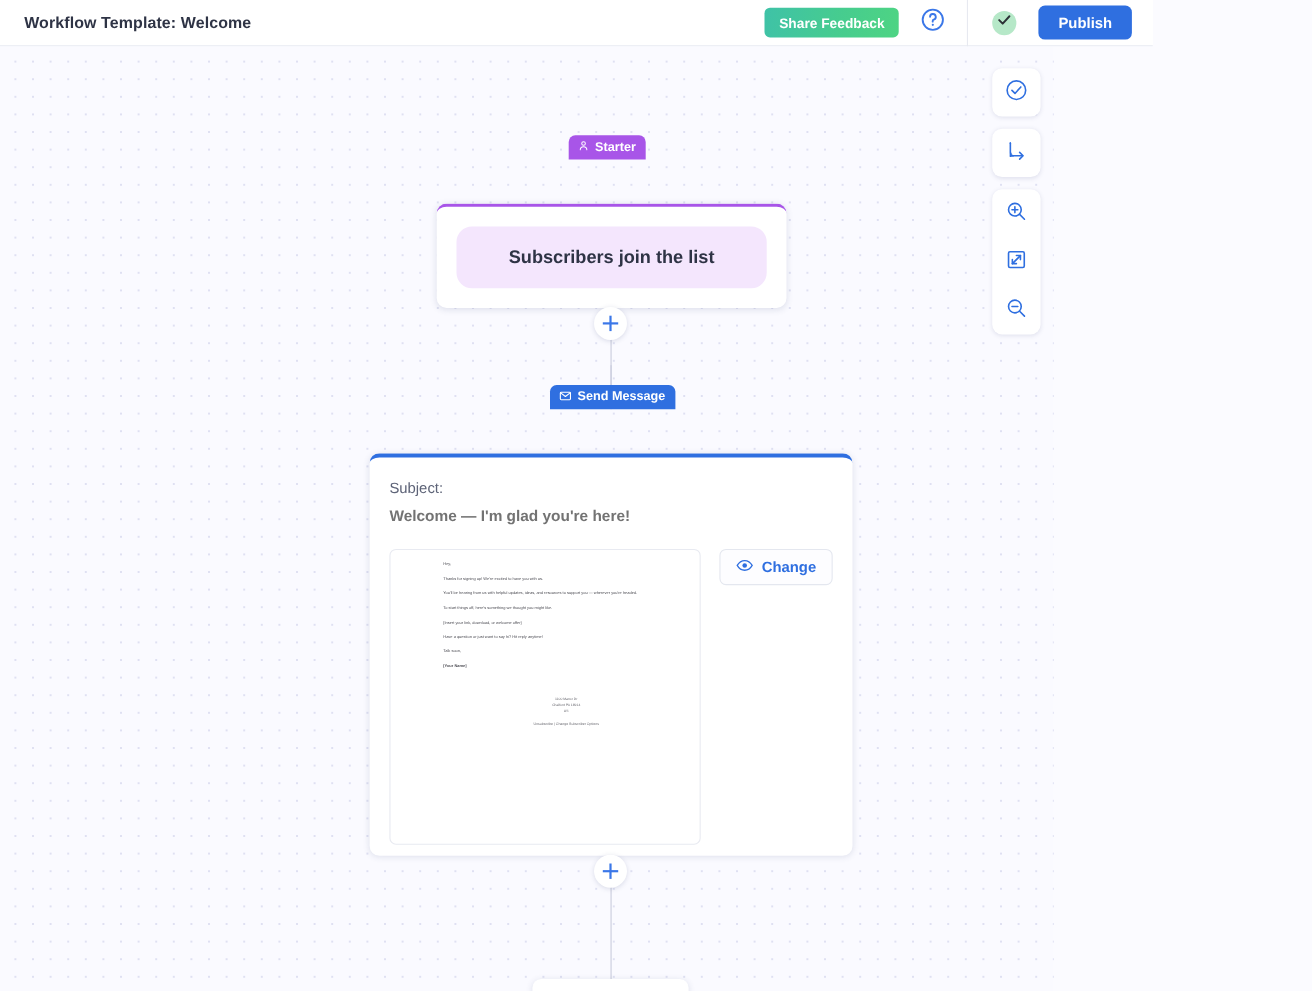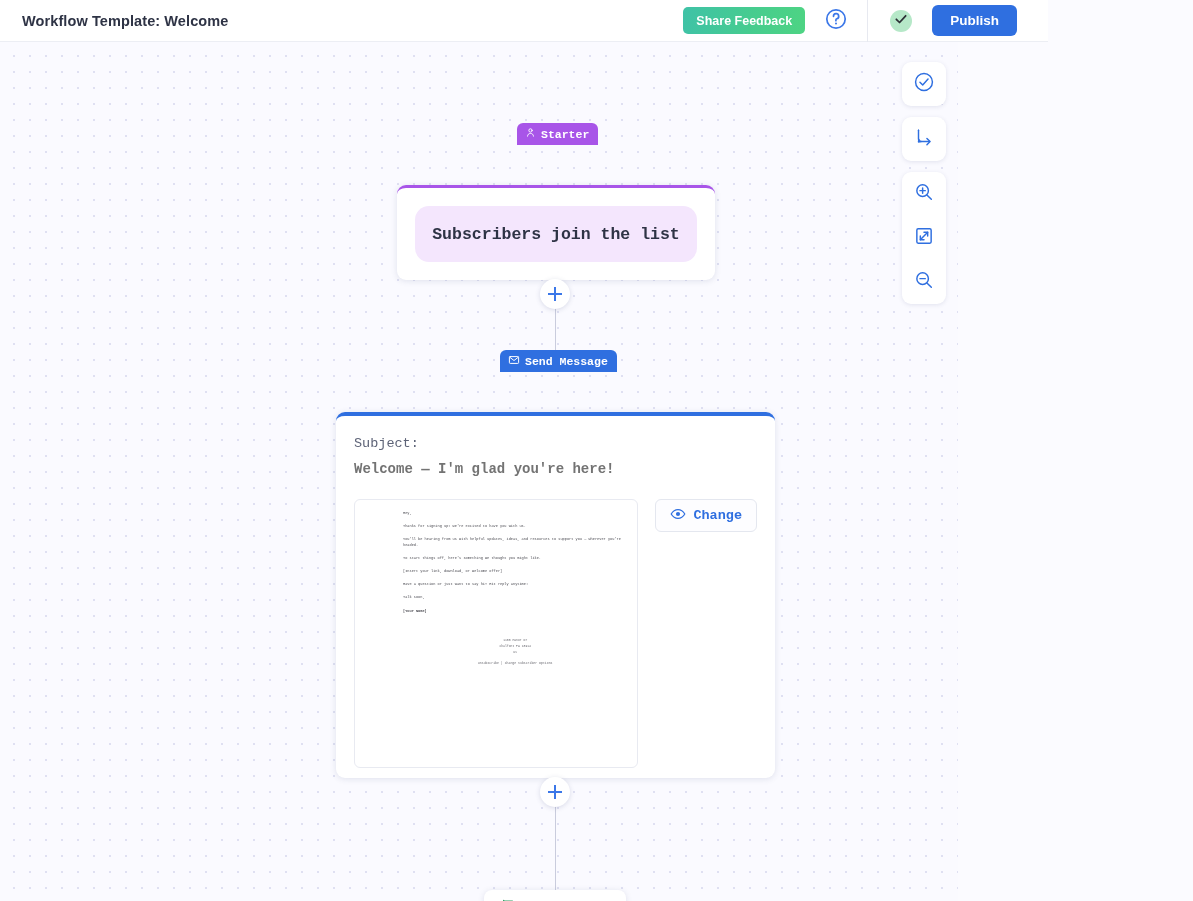--- a/index.html
+++ b/index.html
@@ -42,38 +42,37 @@
   }
   .topbar-divider {
     width: 1px; height: 42px; background: #e7e9f0; margin-left: 16px;
   }
   .save-state {
     width: 22px; height: 22px; margin-left: 22px; border-radius: 50%;
     background: #b6e8c8;
     display: flex; align-items: center; justify-content: center;
   }
   .publish-btn {
-    margin-left: 20px; margin-right: 31px;
+    margin-left: 20px; margin-right: 19px;
     height: 31px; padding: 0 18px;
     display: flex; align-items: center; justify-content: center;
     background: #2f6fe0; color: #fff;
     font-size: 13.5px; font-weight: bold;
     border-radius: 6px; cursor: pointer;
   }
 
   
   .canvas {
     position: absolute; top: 42px; left: 0;
     width: 958px; height: 859px;
     background-color: #fafaff;
     background-image: radial-gradient(#dfe0f2 1px, transparent 1.1px);
     background-size: 16px 16px;
     background-position: 6px 6px;
     overflow: hidden;
-    font-family: Liberation Mono, monospace;
   }
 
   
   .toolrail { position: absolute; right: 12px; top: 20px; z-index: 30; }
   .tool-group {
     background: #ffffff;
     border-radius: 9px;
     box-shadow: 0 1px 4px rgba(60,70,120,.13);
     margin-bottom: 11px;
     overflow: hidden;

